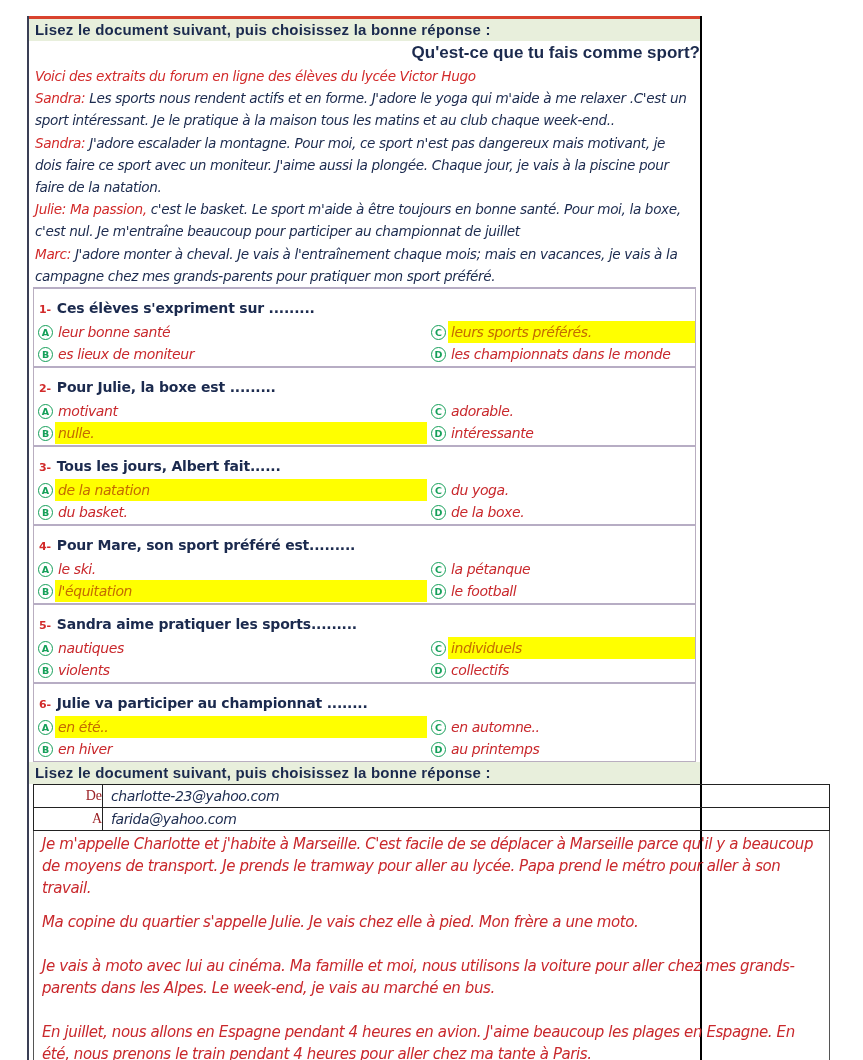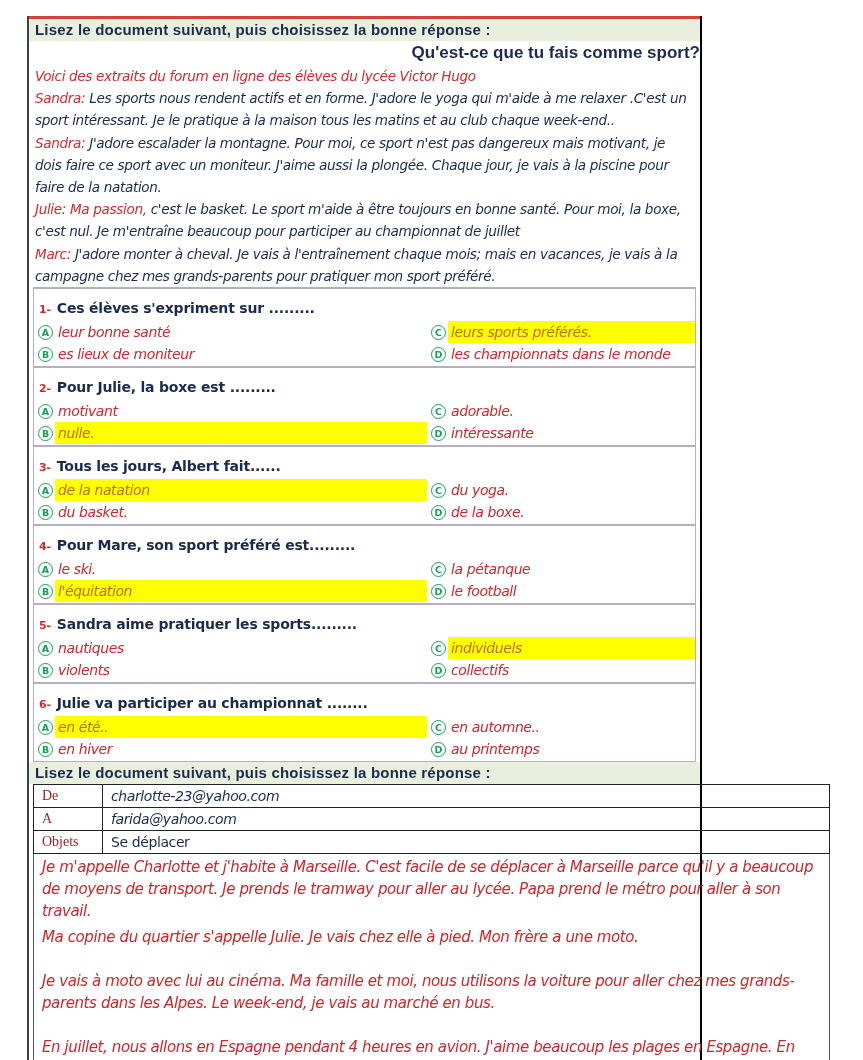--- a/index.html
+++ b/index.html
@@ -55,33 +55,33 @@
     }
     .opt-text { padding: 0 3px; height: 22px; line-height: 22px; flex: 1; }
     .opt.correct .opt-text { background: #ffff00; color: #c46b00; }
 
     
     .email-table {
       margin: 0 4px 0 4px; border: 1.5px solid #222; border-collapse: collapse; width: 797px;
     }
     .email-table td { border: 1.5px solid #222; height: 23px; font-size: 14px; }
     .email-label {
-      width: 69px; color: #9b2125; font-family: "Liberation Serif", serif; font-size: 14px; padding-left: 8px;
+      width: 69px; color: #9b2125; font-family: "Liberation Serif", serif; font-size: 14px; padding-left: 8px; text-align: right;
     }
     .email-value {
       padding-left: 8px; font-style: italic; color: #1b2a4e; font-family: "DejaVu Sans", sans-serif;
       font-size: 13.6px; letter-spacing: -0.4px;
     }
     .email-value.plain { font-style: normal; }
     .email-body {
       margin: 0 4px; border: 1px solid #555; border-top: none; width: 797px;
       padding: 2px 6px 6px 8px; font-style: italic; color: #c9282c;
       font-family: "DejaVu Sans", sans-serif; font-size: 15px; letter-spacing: -0.4px; line-height: 22px;
     }
-    .email-body p + p { margin-top: 4px; }
+    .email-body p + p { margin-top: 12px; }
     .email-body .gap { height: 22px; }
 
     .q7 { margin: 22px 4px 0 4px; }
     .q7 .qblock { border: 1px solid #b9aec0; }
   </style>
 </head>
 <body>
 
 <div class="page">
   <div class="top-strip"></div>
@@ -231,24 +231,20 @@
   <table class="email-table">
     <tbody>
         <tr>
       <td class="email-label">De</td>
       <td class="email-value">charlotte-23@yahoo.com</td>
     </tr>
     <tr>
       <td class="email-label">A</td>
       <td class="email-value">farida@yahoo.com</td>
     </tr>
-    <tr>
-      <td class="email-label">Objets</td>
-      <td class="email-value plain">Se déplacer</td>
-    </tr>
   </tbody>
     </table>
 
   <div class="email-body">
     <p>Je m'appelle Charlotte et j'habite à Marseille. C'est facile de se déplacer à Marseille parce qu'il y a beaucoup de moyens de transport.  Je prends le tramway pour aller au lycée. Papa prend le métro pour aller à son travail.</p>
     <p>Ma copine du quartier s'appelle Julie. Je vais chez elle à pied. Mon frère a une moto.</p>
     <div class="gap"></div>
     <p>Je vais à moto avec lui au cinéma. Ma famille et moi, nous utilisons la voiture pour aller chez mes grands-parents dans les Alpes. Le week-end, je vais au marché en bus.</p>
     <div class="gap"></div>
     <p>En juillet, nous allons en Espagne pendant 4 heures en avion. J'aime beaucoup les plages en Espagne. En été, nous prenons le train pendant 4 heures pour aller chez ma tante à Paris.</p>

